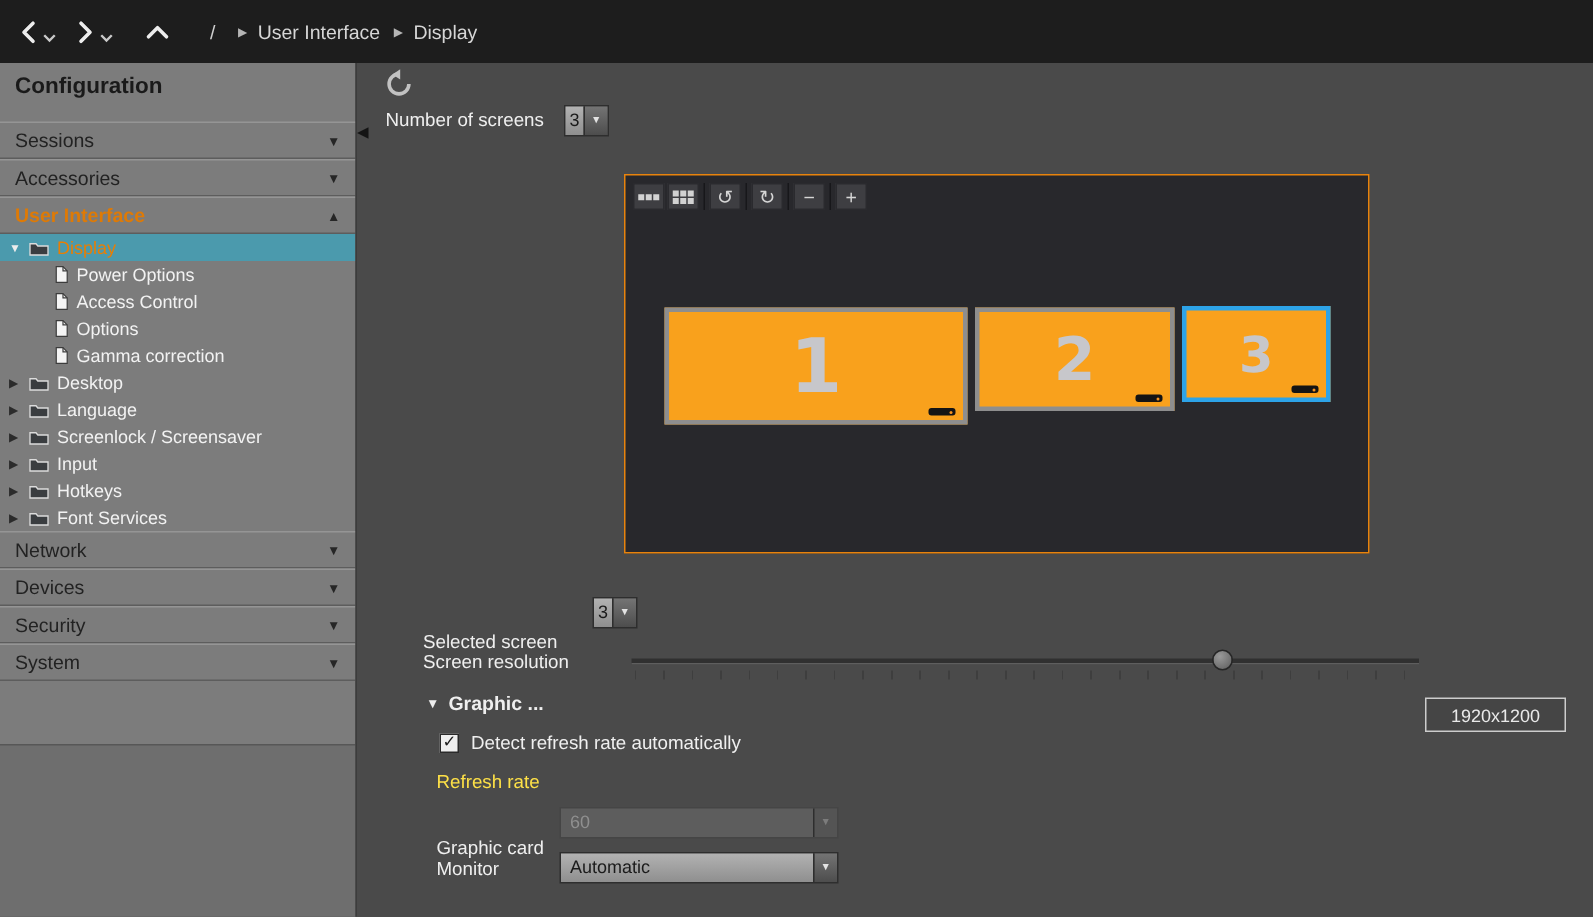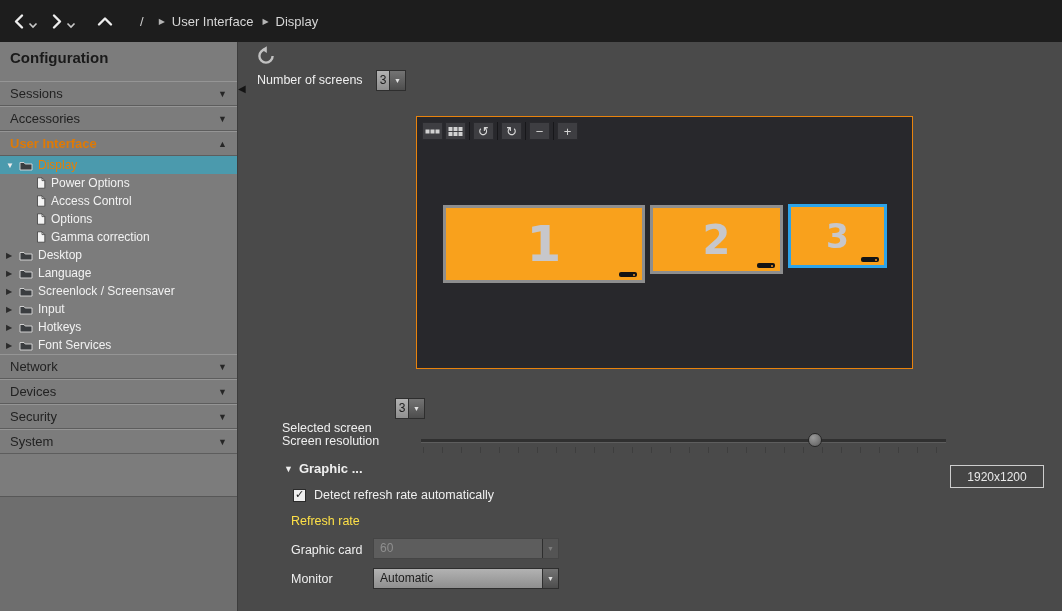--- a/index.html
+++ b/index.html
@@ -339,21 +339,21 @@
     <span class="ck">✓</span>
   </div>
   <span class="lbl" style="left:76px;top:446px;">Detect refresh rate automatically</span>
 
   <span class="lbl dis" style="left:53px;top:472px;">Refresh rate</span>
   <div class="dd wide disabled" style="left:135px;top:468px;">
     <span class="dd-val">60</span>
     <span class="dd-btn">▼</span>
   </div>
 
-  <span class="lbl" style="left:53px;top:501px;">Graphic card</span>
+  <span class="lbl" style="left:53px;top:516px;">Graphic card</span>
 
   <span class="lbl" style="left:53px;top:530px;">Monitor</span>
   <div class="dd wide" style="left:135px;top:526px;justify-content:flex-end;">
     <span class="dd-val">Automatic</span>
     <span class="dd-btn">▼</span>
   </div>
 
 </div>
 
 </body></html>

